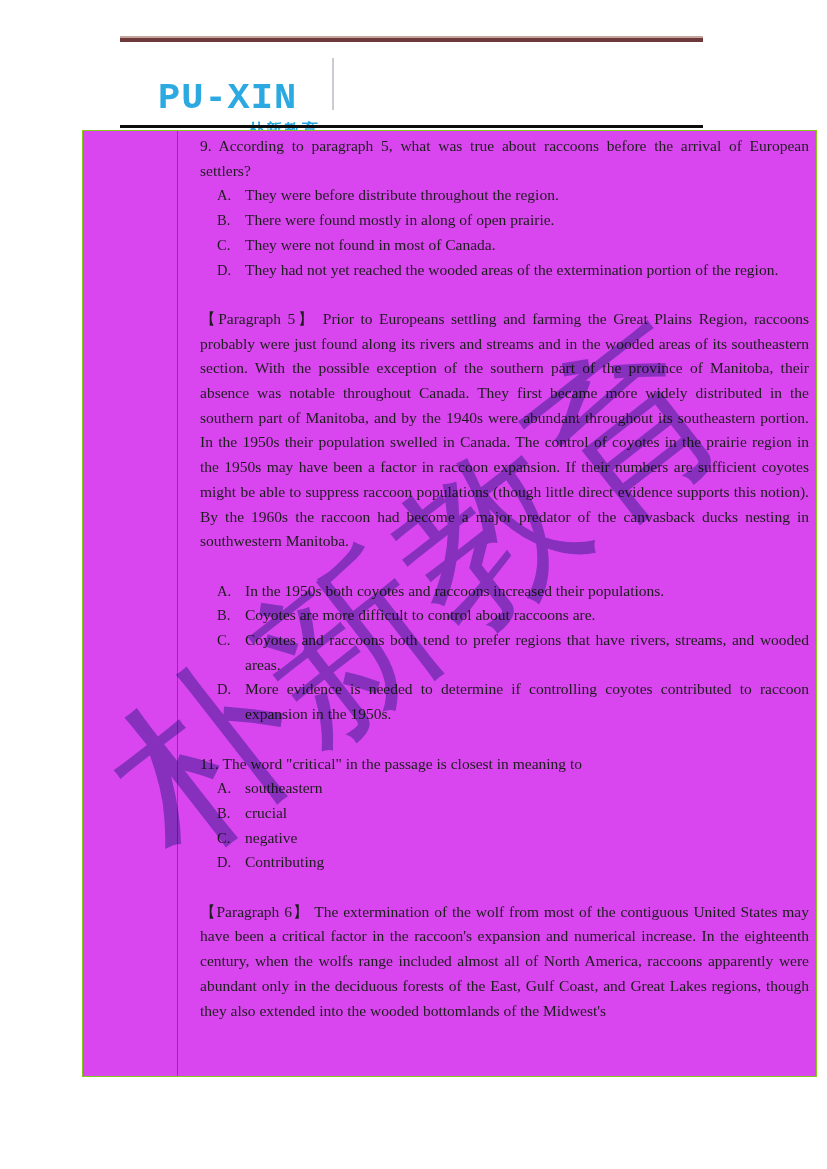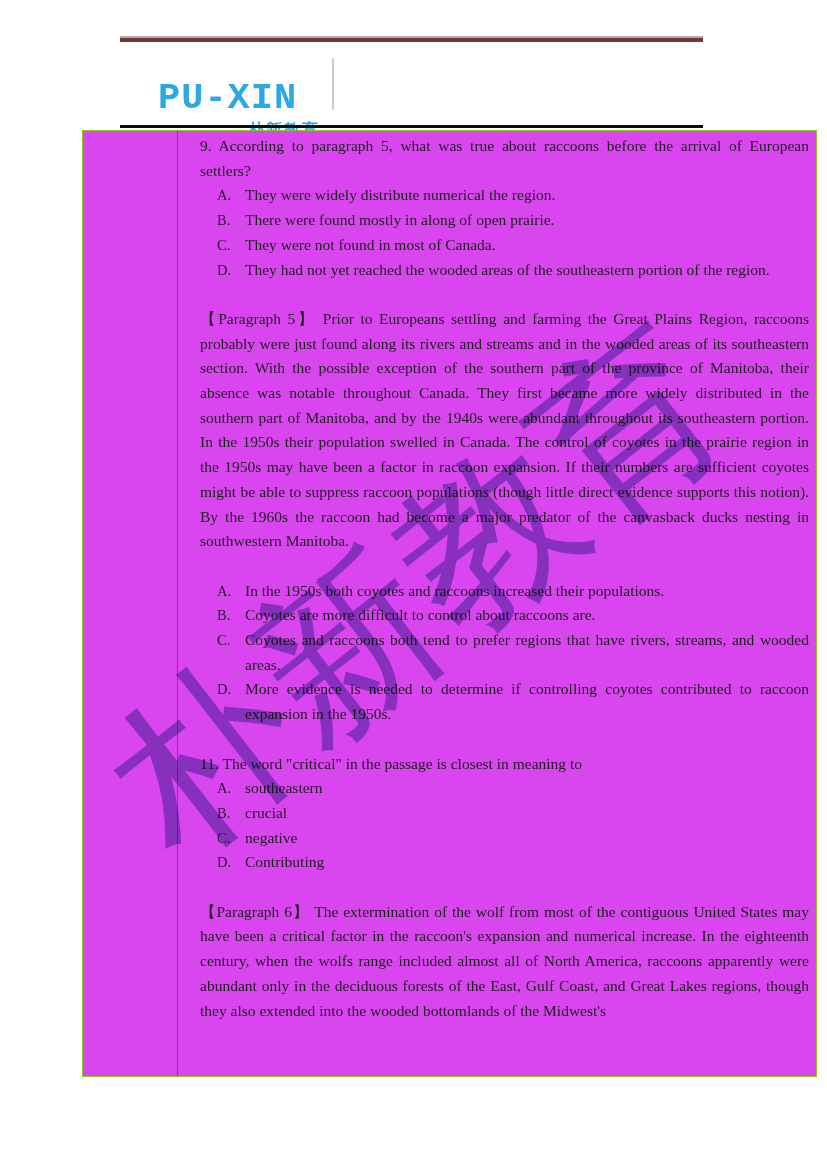--- a/index.html
+++ b/index.html
@@ -60,33 +60,33 @@
     <div class="col-left"></div>
     <div class="col-main">
 
       <div class="block">
         <div class="stem">
           <span class="qnum">9.</span>
           <span>According to paragraph 5, what was true about raccoons before the arrival of European settlers?</span>
         </div>
         <div class="opt">
           <span class="opt-label">A.</span>
-          <span class="opt-text">They were widely distribute numerical the region.</span>
+          <span class="opt-text">They were before distribute throughout the region.</span>
         </div>
         <div class="opt">
           <span class="opt-label">B.</span>
           <span class="opt-text">There were found mostly in along of open prairie.</span>
         </div>
         <div class="opt">
           <span class="opt-label">C.</span>
           <span class="opt-text">They were not found in most of Canada.</span>
         </div>
         <div class="opt">
           <span class="opt-label">D.</span>
-          <span class="opt-text">They had not yet reached the wooded areas of the southeastern portion of the region.</span>
+          <span class="opt-text">They had not yet reached the wooded areas of the extermination portion of the region.</span>
         </div>
       </div>
 
       <div class="gap"></div>
 
       <div class="para">
         <span>【Paragraph 5】</span>
         <span>Prior to Europeans settling and farming the Great Plains Region, raccoons probably were just found along its rivers and streams and in the wooded areas of its southeastern section. With the possible exception of the southern part of the province of Manitoba, their absence was notable throughout Canada. They first became more widely distributed in the southern part of Manitoba, and by the 1940s were abundant throughout its southeastern portion. In the 1950s their population swelled in Canada. The control of coyotes in the prairie region in the 1950s may have been a factor in raccoon expansion. If their numbers are sufficient coyotes might be able to suppress raccoon populations (though little direct evidence supports this notion). By the 1960s the raccoon had become a major predator of the canvasback ducks nesting in southwestern Manitoba.</span>
       </div>
 

